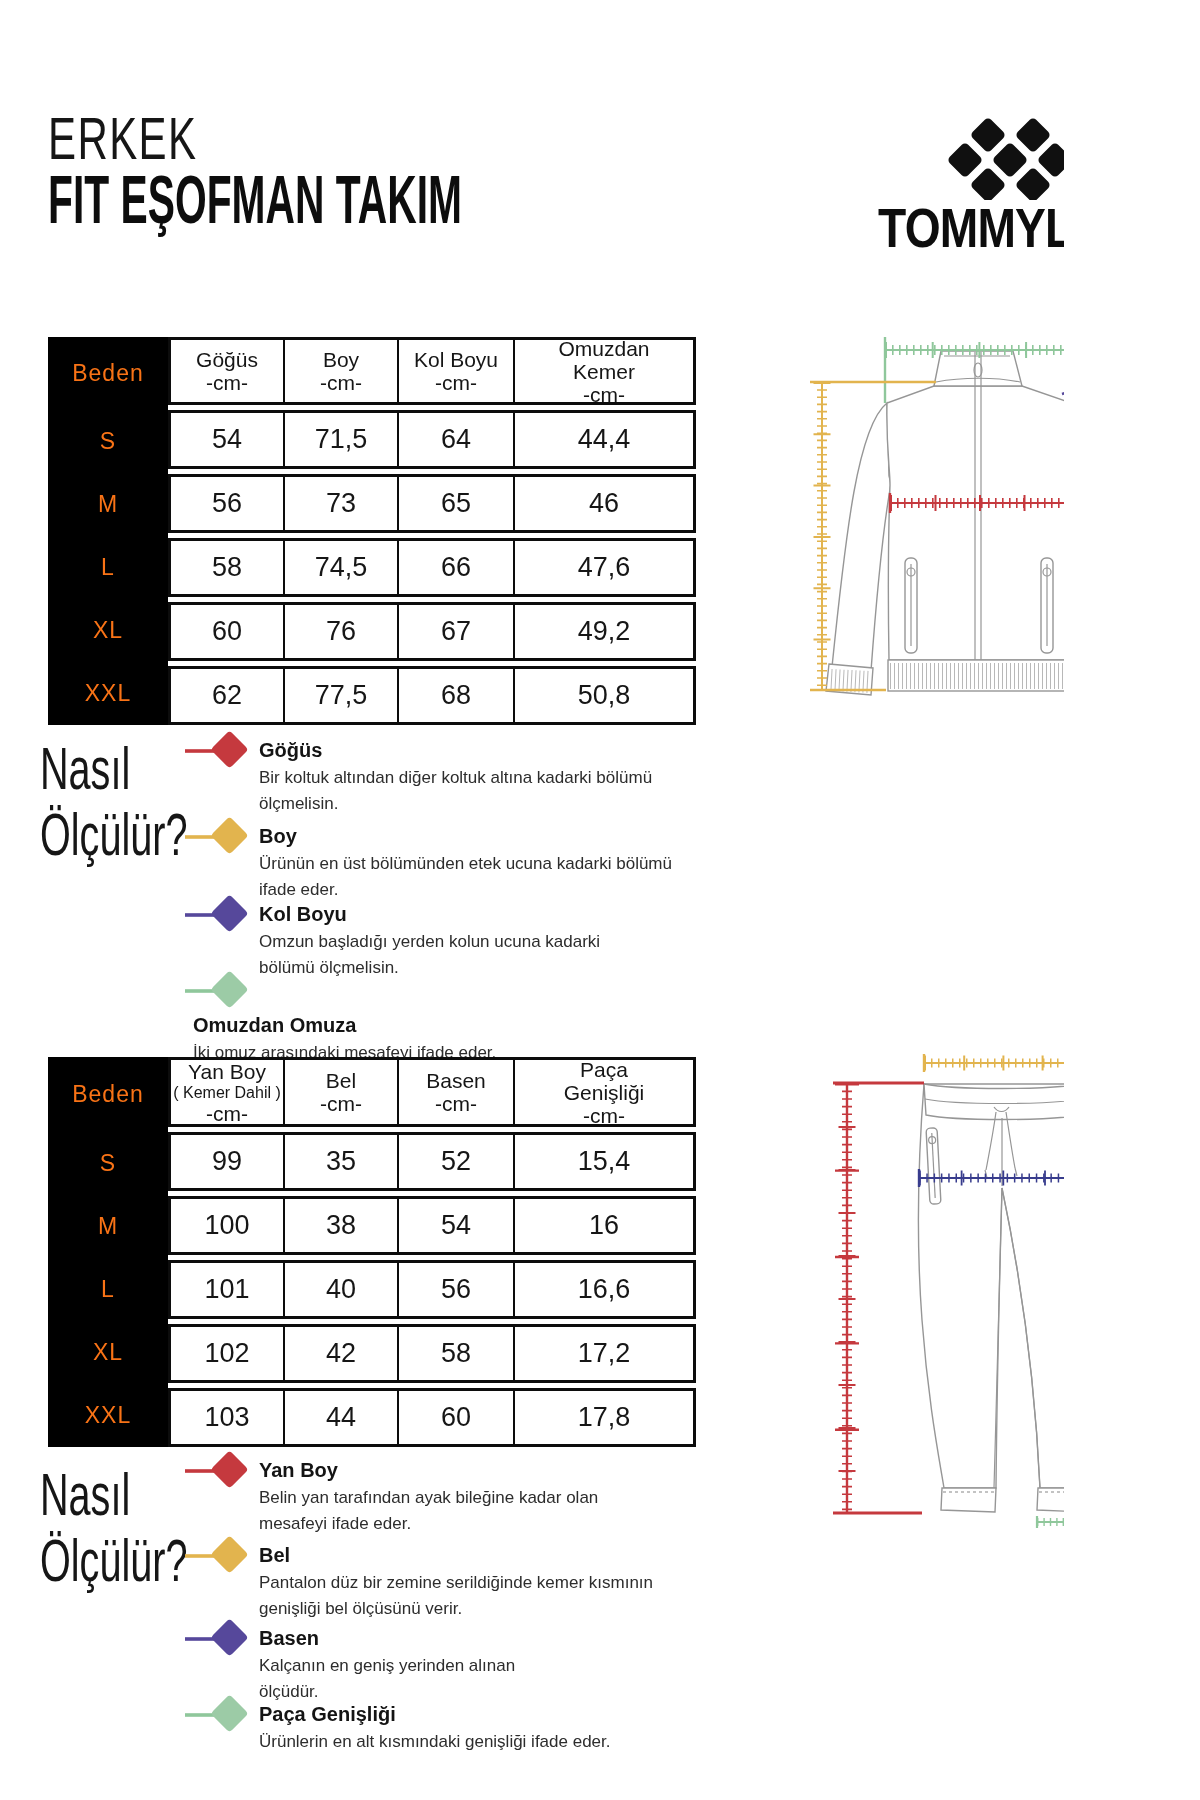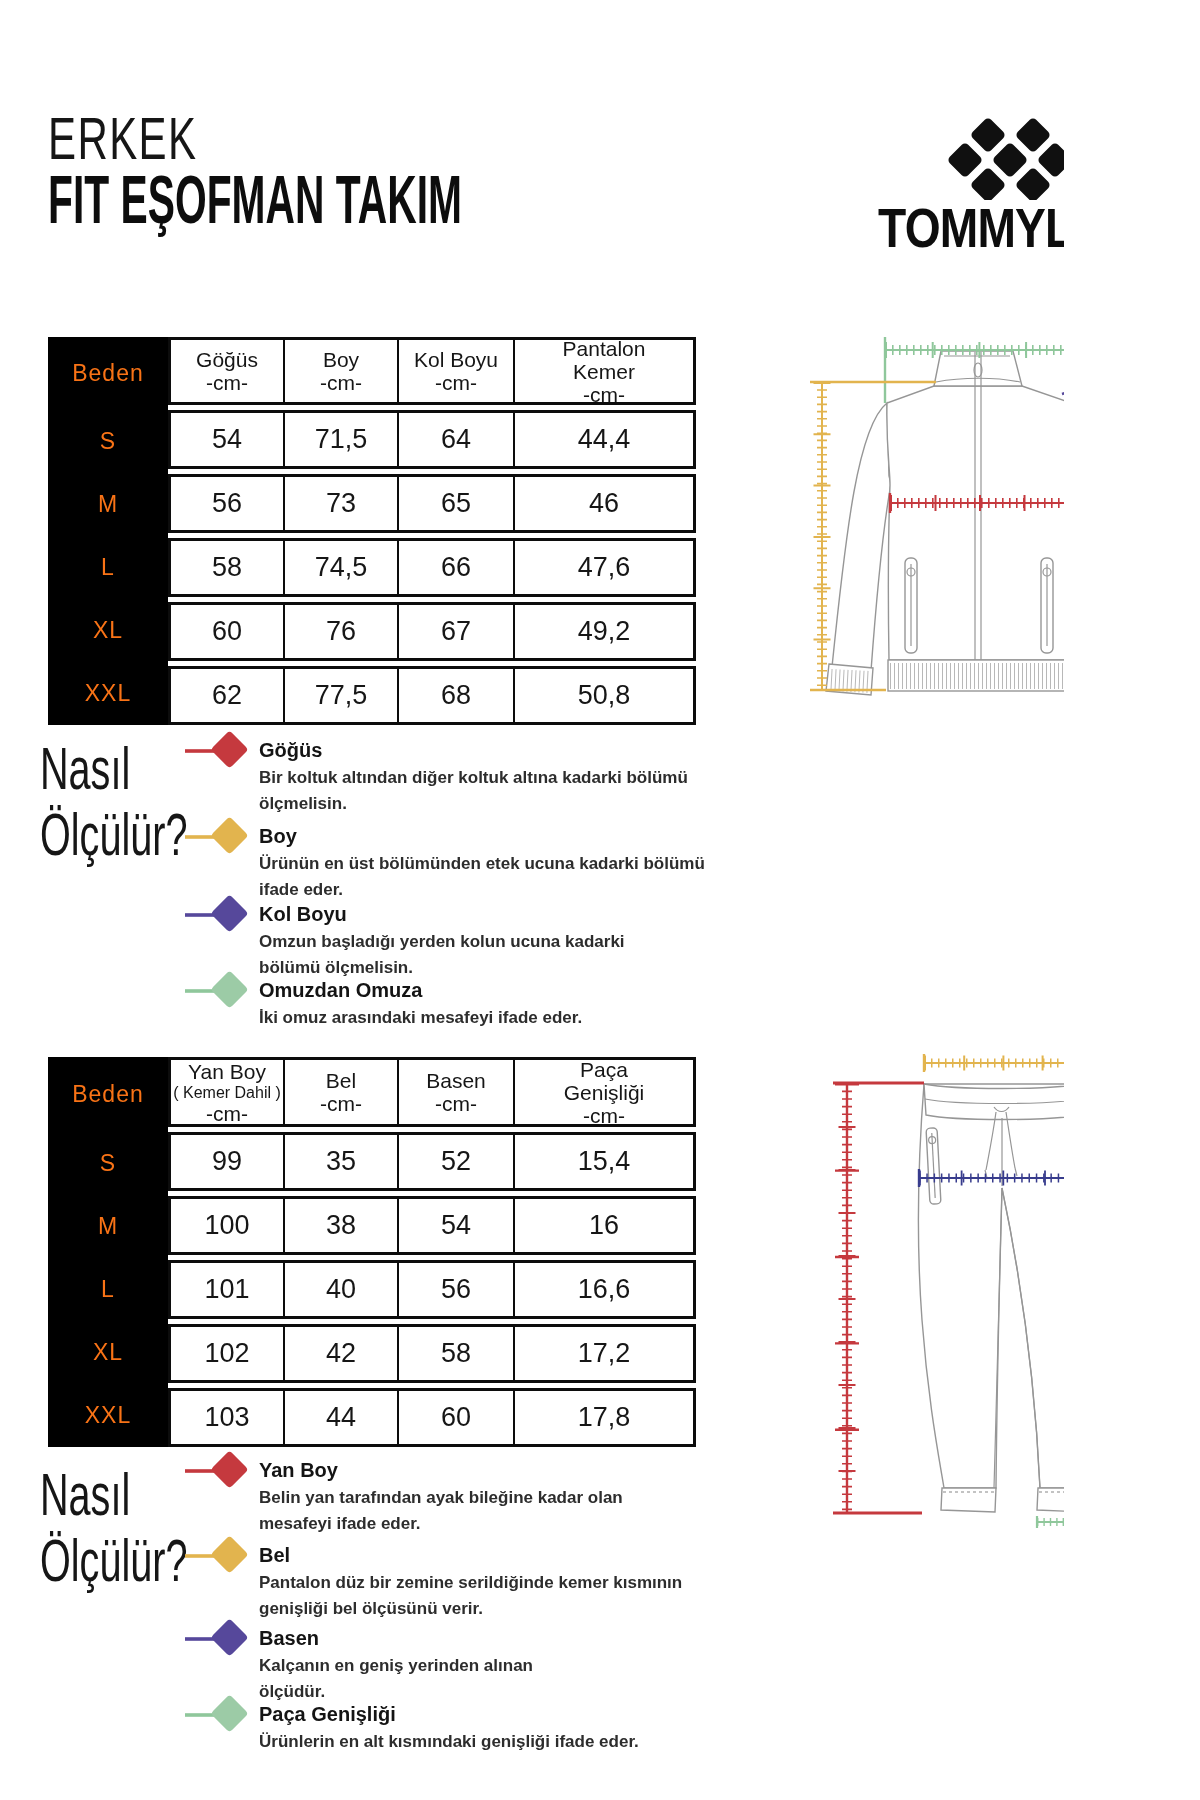--- a/index.html
+++ b/index.html
@@ -33,21 +33,21 @@
   .hline { font-size:21px; font-weight:500; line-height:23px; color:#161616; }
   .hline.sub { font-size:16px; line-height:19px;text-align:center; }
   .dval { font-size:27px; font-weight:500; color:#161616; }
 
   
   .howto { font-size:60px; font-weight:400; color:#161616; line-height:66px; }
   .legend-item { position:absolute; display:flex; align-items:flex-start; }
   .lmark { flex:0 0 auto; margin-top:-7px; }
   .ltext { margin-left:10px; }
   .ltitle { font-size:20px; font-weight:700; color:#141414; line-height:24px; }
-  .ldesc  { font-size:17px; font-weight:700; color:#2d2d2d; line-height:26px; margin-top:3px; }
+  .ldesc  { font-size:17px; font-weight:400; color:#2d2d2d; line-height:26px; margin-top:3px; }
 
   .st-red    { stroke:#c5393e; } .fl-red    { fill:#c5393e; }
   .st-yellow { stroke:#e2b44e; } .fl-yellow { fill:#e2b44e; }
   .st-purple { stroke:#56489b; } .fl-purple { fill:#56489b; }
   .st-navy   { stroke:#383c8d; }
   .st-green  { stroke:#8fc79b; } .fl-green  { fill:#9ccba6; }
   .garment { stroke:#969696; stroke-width:1.4; fill:#ffffff; }
   .gline   { stroke:#969696; stroke-width:1.2; fill:none; }
 </style>
 </head>
@@ -94,21 +94,21 @@
         </div>
         <div class="tcell cw2">
           <div class="hline">Boy</div>
           <div class="hline">-cm-</div>
         </div>
         <div class="tcell cw3">
           <div class="hline">Kol Boyu</div>
           <div class="hline">-cm-</div>
         </div>
         <div class="tcell cw4">
-          <div class="hline">Pantalon</div>
+          <div class="hline">Omuzdan</div>
           <div class="hline">Kemer</div>
           <div class="hline">-cm-</div>
         </div>
       </div>
       <div class="trow drow">
         <div class="tcell cw1 dval">54</div>
         <div class="tcell cw2 dval">71,5</div>
         <div class="tcell cw3 dval">64</div>
         <div class="tcell cw4 dval">44,4</div>
       </div>
@@ -241,21 +241,21 @@
     </svg>
     <div class="ltext">
       <div class="ltitle">Kol Boyu</div>
       <div class="ldesc">
         <div>Omzun başladığı yerden kolun ucuna kadarki</div>
         <div>bölümü ölçmelisin.</div>
       </div>
     </div>
   </div>
 
-  <div class="legend-item" style="left:183px; top:978px;">
+  <div class="legend-item" style="left:183px; top:978px;flex-direction:column;">
     <svg class="lmark" width="66" height="42" viewBox="0 0 66 42">
       <line x1="2" y1="20" x2="33" y2="20" class="st-green" stroke-width="3.6"></line>
       <rect x="33" y="5" width="27" height="27" rx="4" class="fl-green" transform="rotate(45 46.5 18.5)"></rect>
     </svg>
     <div class="ltext">
       <div class="ltitle">Omuzdan Omuza</div>
       <div class="ldesc">
         <div>İki omuz arasındaki mesafeyi ifade eder.</div>
       </div>
     </div>

